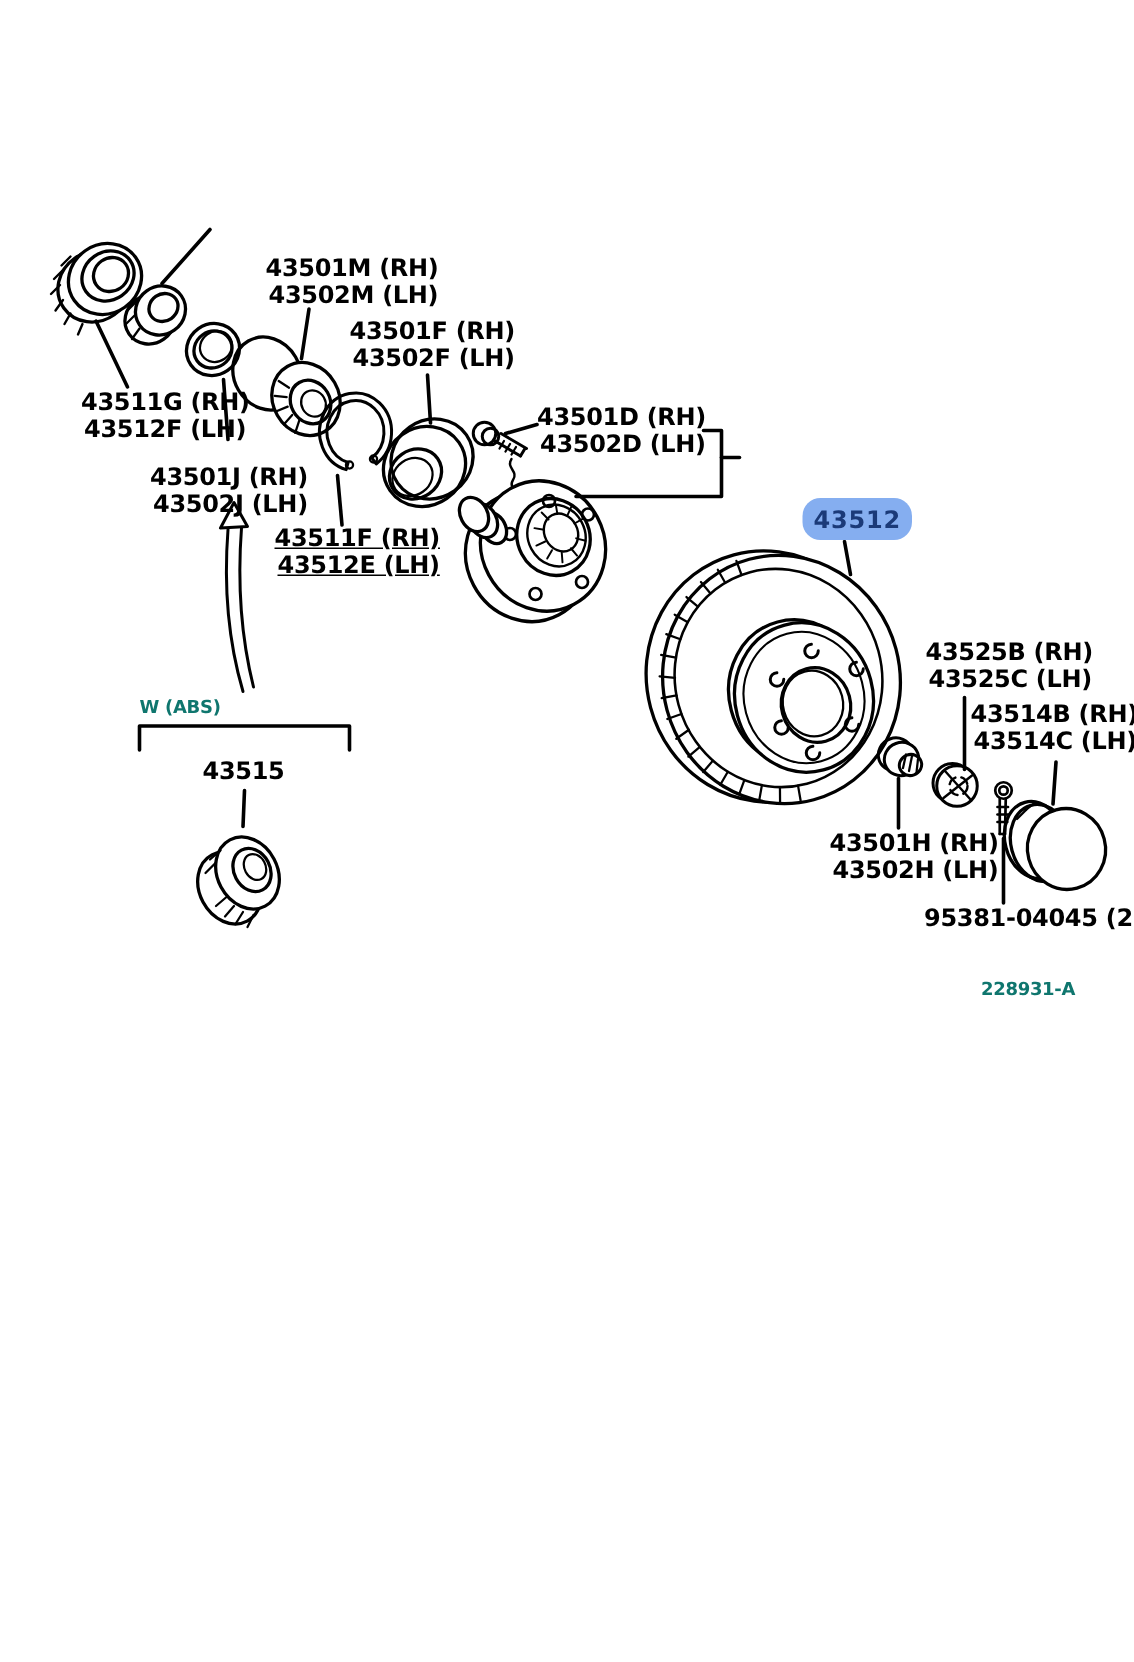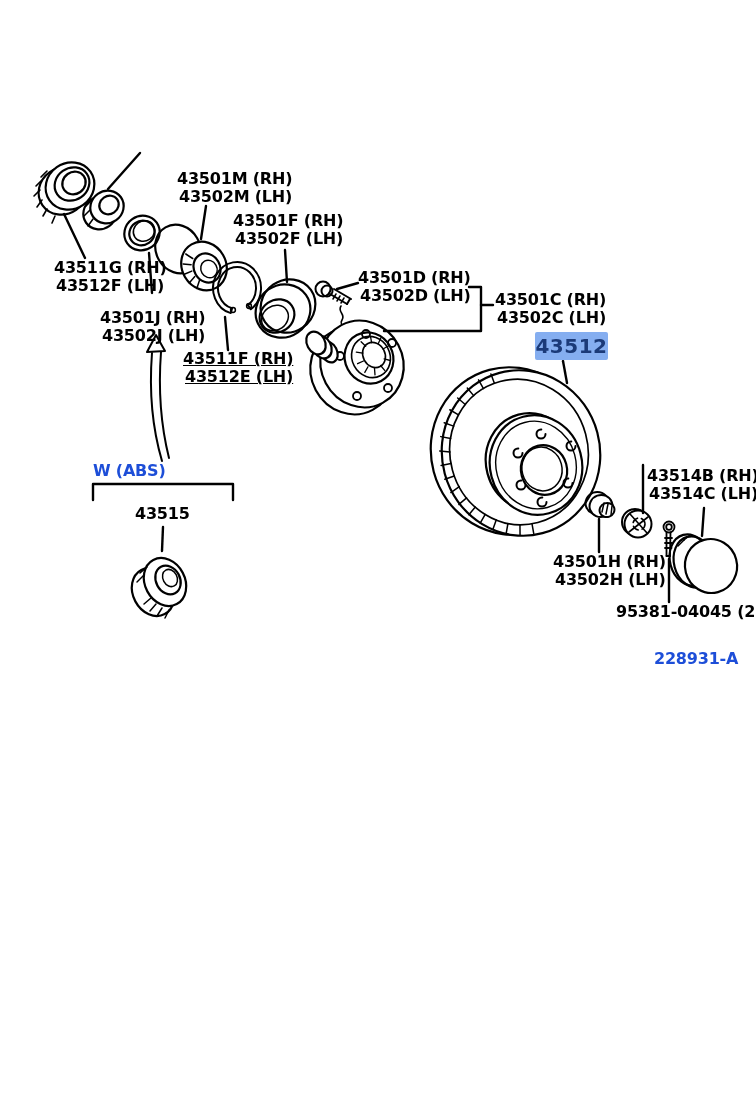--- a/index.html
+++ b/index.html
@@ -2,25 +2,25 @@
 <html><head>
 <meta charset="utf-8">
 <style>
   html,body{margin:0;padding:0;background:#fff;}
   .page{position:relative;width:756px;height:1108px;background:#fff;overflow:hidden;
         font-family:"DejaVu Sans","Liberation Sans",sans-serif;}
   svg{position:absolute;left:0;top:0;}
   .callout{position:absolute;font-weight:bold;font-size:16px;line-height:18px;
            letter-spacing:-0.2px;color:#000;white-space:nowrap;}
   .callout .l2{display:block;margin-left:2px;}
-  .plain{position:absolute;font-weight:bold;font-size:16px;line-height:18px;
-         letter-spacing:-0.2px;color:#1d4ed8;white-space:nowrap;}
+  .plain{position:absolute;font-weight:bold;font-size:12px;line-height:18px;
+         letter-spacing:-0.2px;color:#0f766e;white-space:nowrap;}
   .hl-box{position:absolute;left:535px;top:332px;width:73px;height:28px;
           display:flex;align-items:center;justify-content:center;
-          border-radius:2px;font-weight:bold;font-size:20px;letter-spacing:0.5px;}
+          border-radius:12px;font-weight:bold;font-size:16px;letter-spacing:0.5px;}
 </style>
 </head>
 <body>
 
 <div class="page">
 
   <svg width="756" height="1108" viewBox="0 0 756 1108">
     <g fill="none" stroke="#000" stroke-width="2.2" stroke-linecap="round" stroke-linejoin="round">
 
       <g>
@@ -251,21 +251,21 @@
       </g>
     </g>
   </svg>
 
   <div class="callout" style="left:177px;top:170px;"><span>43501M (RH)</span><span class="l2">43502M (LH)</span></div>
   <div class="callout" style="left:233px;top:212px;"><span>43501F (RH)</span><span class="l2">43502F (LH)</span></div>
   <div class="callout" style="left:18px;top:259px;margin-left:36px;"><span>43511G (RH)</span><span class="l2">43512F (LH)</span></div>
   <div class="callout" style="left:100px;top:309px;"><span>43501J (RH)</span><span class="l2">43502J (LH)</span></div>
   <div class="callout" style="left:183px;top:350px;text-decoration:underline;"><span>43511F (RH)</span><span class="l2">43512E (LH)</span></div>
   <div class="callout" style="left:358px;top:269px;"><span>43501D (RH)</span><span class="l2">43502D (LH)</span></div>
-  <div class="callout" style="left:495px;top:291px;"><span>43501C (RH)</span><span class="l2">43502C (LH)</span></div>
+  <div class="callout" style="left:617px;top:426px;"><span>43525B (RH)</span><span class="l2">43525C (LH)</span></div>
   <div class="callout" style="left:647px;top:467px;"><span>43514B (RH)</span><span class="l2">43514C (LH)</span></div>
   <div class="callout" style="left:553px;top:553px;"><span>43501H (RH)</span><span class="l2">43502H (LH)</span></div>
   <div class="callout" style="left:616px;top:603px;"><span>95381-04045 (2)</span></div>
   <div class="callout" style="left:135px;top:505px;"><span>43515</span></div>
 
   <div class="hl-box" style="background: rgb(133, 174, 240); color: rgb(27, 58, 120);">43512</div>
 
   <div class="plain" style="left:93px;top:462px;">W (ABS)</div>
   <div class="plain" style="left:654px;top:650px;">228931-A</div>
 

